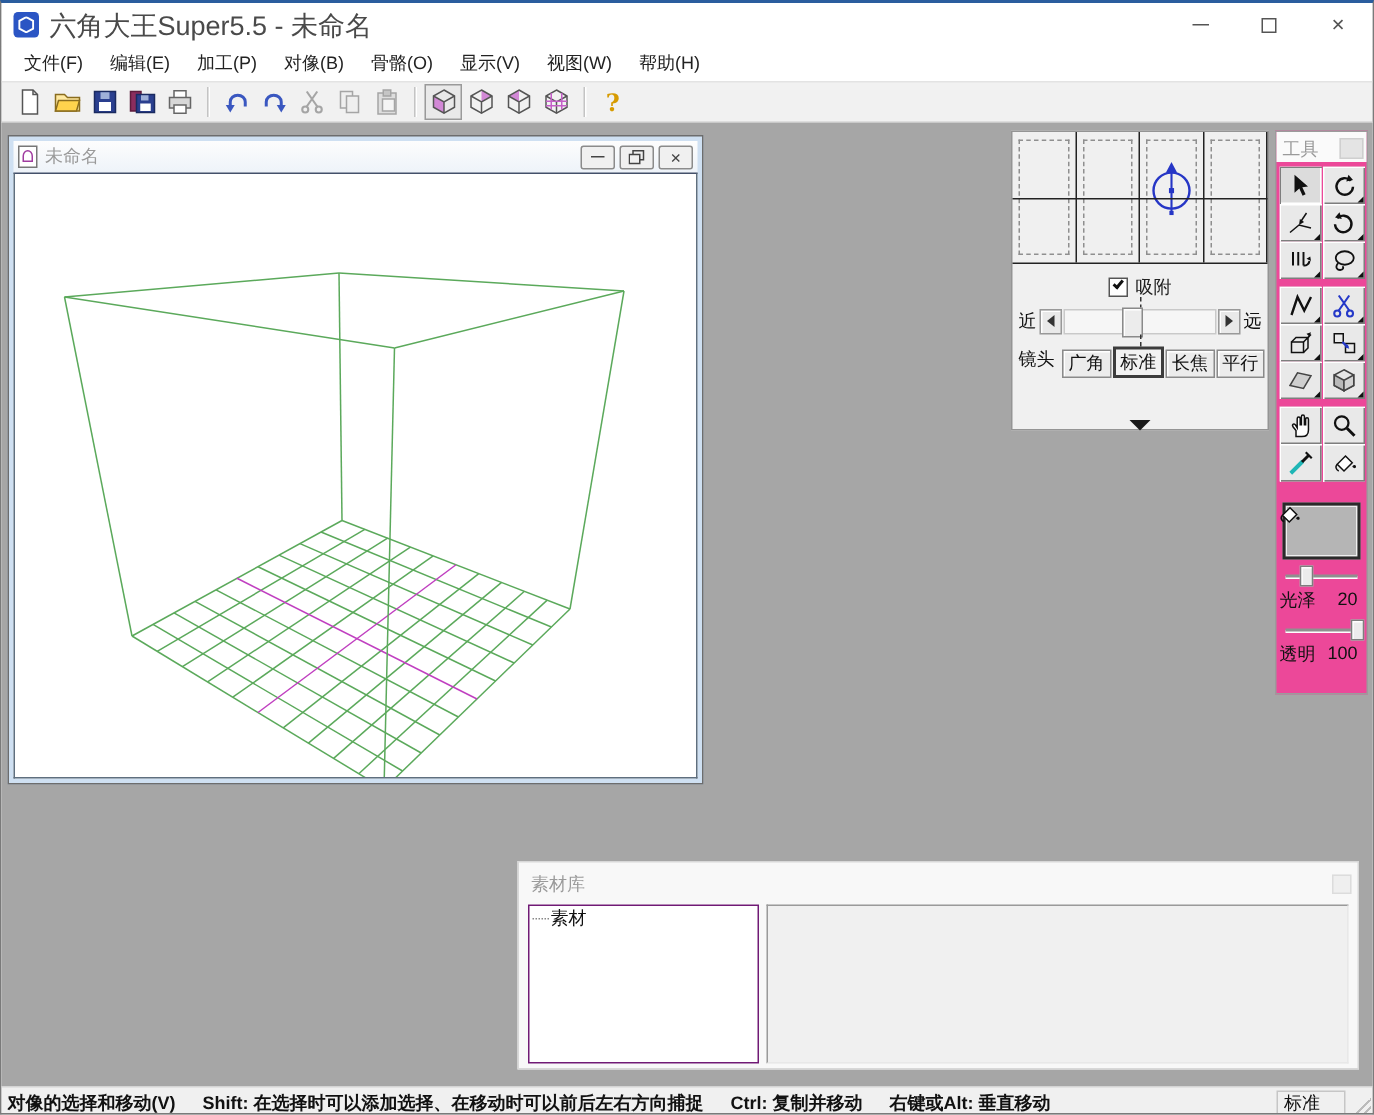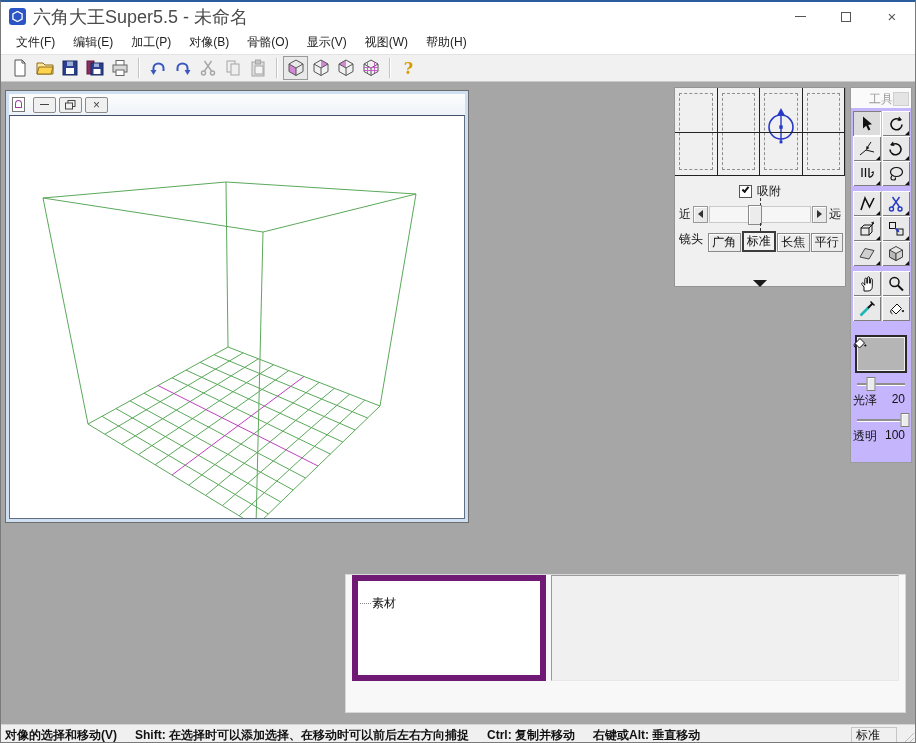--- a/index.html
+++ b/index.html
@@ -66,21 +66,21 @@
   .lens-track { position:relative; flex:1; height:17px; margin:0 1px; background:#f6f6f6; border:1px solid #c9c9c9; }
   .lens-thumb { position:absolute; top:-2px; width:14px; height:20px; background:#ececec; border:1px solid #8a8a8a; box-shadow:inset 1px 1px 0 #fff; transform:translateX(-50%); }
   .tick-dash { position:absolute; left:50%; width:1px; border-left:1px dashed #333; }
   .lens-tabs { height:26px; display:flex; align-items:flex-end; padding:1px 2px 0 4px; gap:1px; }
   .lens-label { align-self:center; padding-right:4px; color:#111; }
   .lens-tab { flex:1; background:#ececec; border:1px solid #8a8a8a; box-shadow:inset 1px 1px 0 #fff; display:flex; align-items:center; justify-content:center; color:#111; }
   .lens-tab.active { border:2px solid #3c3c3c; box-shadow:none; background:#f2f2f2; }
   .pal-bottom-tri { position:absolute; left:50%; bottom:-1px; transform:translateX(-50%); width:0; height:0; border-left:7px solid transparent; border-right:7px solid transparent; border-top:7px solid #1a1a1a; }
 
   
-  .tools-palette { position:absolute; left:849px; top:5px; width:62px; height:376px; background:#c4b5fd; border:1px solid #9b9b9b;text-align:right; }
+  .tools-palette { position:absolute; left:849px; top:5px; width:62px; height:376px; background:#ec4899; border:1px solid #9b9b9b; }
   .tools-titlebar { height:20px; display:flex; align-items:center; background:#fafafa; padding:2px 2px 0 4px; }
   .tools-title { color:#9a9a9a; flex:1; }
   .tools-title-btn { width:16px; height:14px; background:#e4e4e4; border:1px solid #cfcfcf; }
   .tool-grid { padding:3px 1px 0 2px; }
   .tool-row { display:flex; gap:1px; margin-bottom:0; }
   .tool-row.gap { margin-top:5px; }
   .tool-btn { position:relative; width:28px; height:25px; background:#e9e9e9; box-shadow:inset 1px 1px 0 #fff, inset -1px -1px 0 #7e7e7e; display:flex; align-items:center; justify-content:center; }
   .tool-btn.active { background:#dcdcdc; box-shadow:inset 1px 1px 0 #7e7e7e, inset -1px -1px 0 #fff; }
   .tool-btn .corner { position:absolute; right:1px; bottom:1px; width:0; height:0; border-left:4px solid transparent; border-bottom:4px solid #111; }
   .swatch { margin:14px 4px 0 4px; height:38px; background:#b5b5b5; border:2px solid #2a2a2a; box-shadow:0 0 0 1px #efefef inset; }
@@ -88,21 +88,21 @@
   .mini-slider .track { position:absolute; left:0; right:0; top:6px; height:2px; background:#8f8f8f; box-shadow:0 1px 0 #fff; }
   .mini-slider .thumb { position:absolute; top:0; width:9px; height:14px; background:#ececec; border:1px solid #7e7e7e; box-shadow:inset 1px 1px 0 #fff; transform:translateX(-50%); }
   .pal-val-row { display:flex; justify-content:space-between; padding:1px 6px 0 2px; color:#111; }
 
   
   .material-panel { position:absolute; left:344px; top:492px; width:561px; height:139px; background:#f8f8f8; border:1px solid #d8d8d8; }
   .mat-titlebar { height:28px; display:flex; align-items:center; padding:0 4px 0 8px; }
   .mat-title { color:#9a9a9a; flex:1; }
   .mat-title-btn { width:13px; height:13px; background:#efefef; border:1px solid #dcdcdc; }
   .mat-body { display:flex; gap:5px; padding:0 6px; height:106px; }
-  .mat-tree { width:194px; background:#fff; border:6px solid #701a75; padding:14px 2px; }
+  .mat-tree { width:154px; background:#fff; border:1px solid #701a75; padding:0 2px; }
   .tree-item { display:flex; align-items:center; color:#111; }
   .tree-dots { width:11px; border-top:1px dotted #888; margin-right:1px; }
   .mat-view { flex:1; background:#f0f0f0; border:1px solid #9a9a9a; border-bottom-color:#e8e8e8; border-right-color:#e8e8e8; }
 
   
   .statusbar { height:21px; background:#f0f0f0; border-top:1px solid #d4d4d4; display:flex; align-items:center; padding:0 4px; position:relative; }
   .status-msg { display:flex; gap:18px; white-space:nowrap; overflow:hidden; flex:1; color:#111;font-weight:bold; }
   .status-cell { width:46px; height:17px; border:1px solid #c6c6c6; display:flex; align-items:center; padding-left:4px; margin-right:14px; color:#111; background:#f0f0f0; }
   .grip { position:absolute; right:1px; bottom:1px; width:12px; height:12px; background:
     linear-gradient(135deg, transparent 0 50%, #bbb 50% 56%, transparent 56% 72%, #bbb 72% 78%, transparent 78%); }
@@ -249,20 +249,21 @@
       </span>
   </div>
 
   <div class="workspace">
 
     <div class="doc-window">
       <div class="doc-titlebar">
         <span class="doc-icon">
             <i></i>
           </span>
+        <span class="doc-title">未命名</span>
         <span class="doc-btn">
             <i class="glyph-min"></i>
           </span>
         <span class="doc-btn">
           <svg width="11" height="10" viewBox="0 0 11 10">
               <rect x="3" y="0.5" width="7" height="6" fill="none" stroke="#444"></rect>
               <rect x="0.5" y="3" width="7" height="6" fill="#f0f0f0" stroke="#444"></rect>
             </svg>
           </span>
         <span class="doc-btn">
@@ -510,20 +511,24 @@
         <span class="track"></span>
         <span class="thumb" style="left: 100%;"></span>
       </div>
       <div class="pal-val-row">
         <span>透明</span>
         <span>100</span>
       </div>
     </div>
 
     <div class="material-panel">
+      <div class="mat-titlebar">
+        <span class="mat-title">素材库</span>
+        <span class="mat-title-btn"></span>
+      </div>
       <div class="mat-body">
         <div class="mat-tree">
           <div class="tree-item">
             <span class="tree-dots"></span>
             <span>素材</span>
           </div>
         </div>
         <div class="mat-view"></div>
       </div>
     </div>

